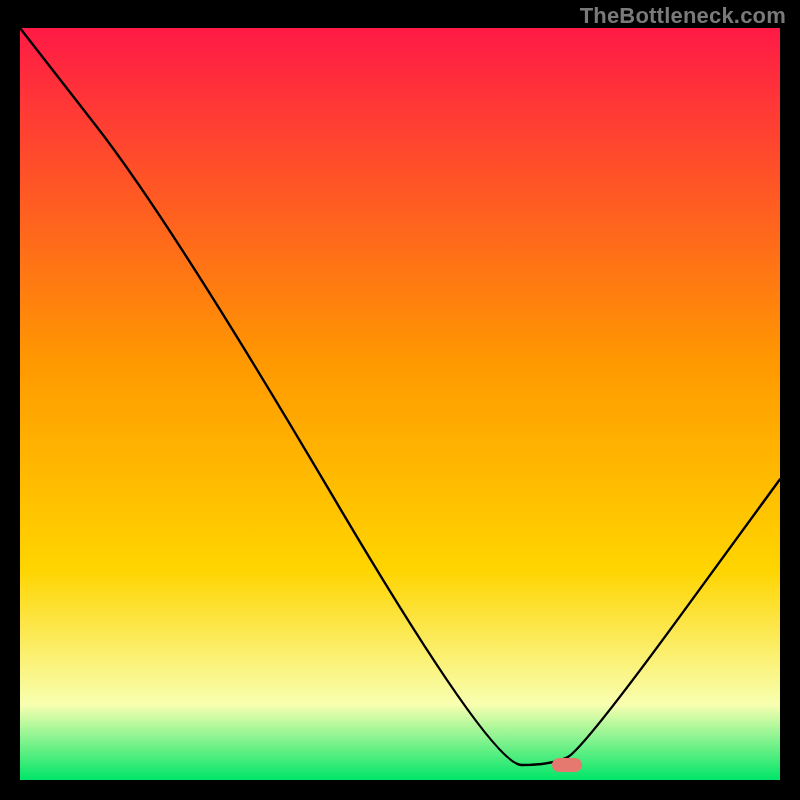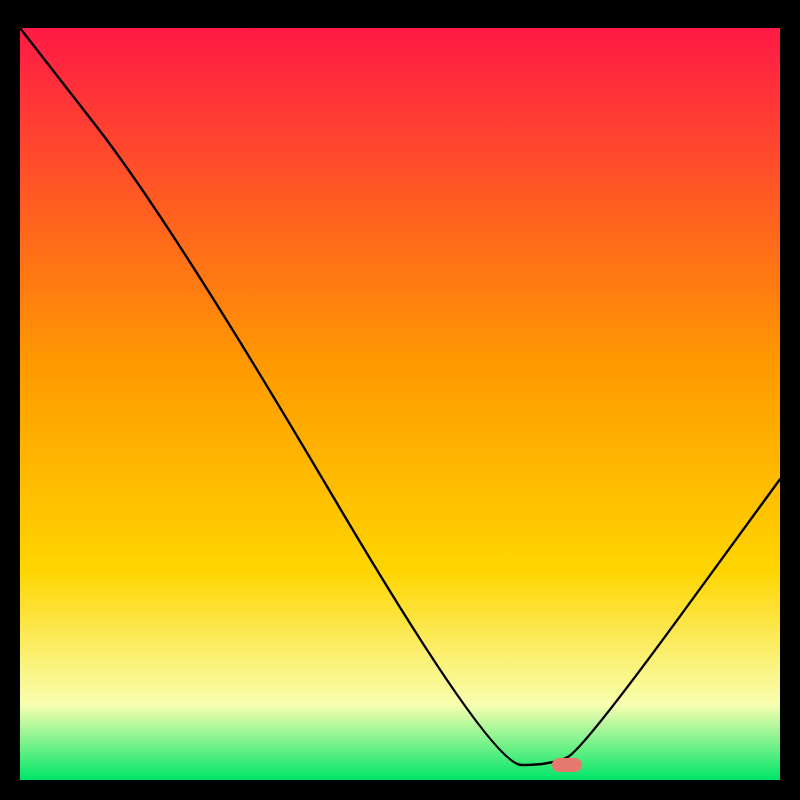--- a/index.html
+++ b/index.html
@@ -46,20 +46,21 @@
     border-radius: 7px;
     background: #e5796f;
     z-index: 4;
   }
 </style>
 </head>
 <body>
 
 <div class="outer">
 
+  <div class="watermark">TheBottleneck.com</div>
 
   <div class="plot">
     <svg id="plot-svg" viewBox="0 0 760 752" preserveAspectRatio="none">
       <defs>
         <linearGradient id="bg-grad" x1="0" y1="0" x2="0" y2="1">
           <stop id="g-top" offset="0%" stop-color="#ff1a46"></stop>
           <stop id="g-45" offset="45%" stop-color="#ff9a00"></stop>
           <stop id="g-72" offset="72%" stop-color="#ffd500"></stop>
           <stop id="g-90" offset="90%" stop-color="#f8ffb0"></stop>
           <stop id="g-bot" offset="100%" stop-color="#00e568"></stop>

